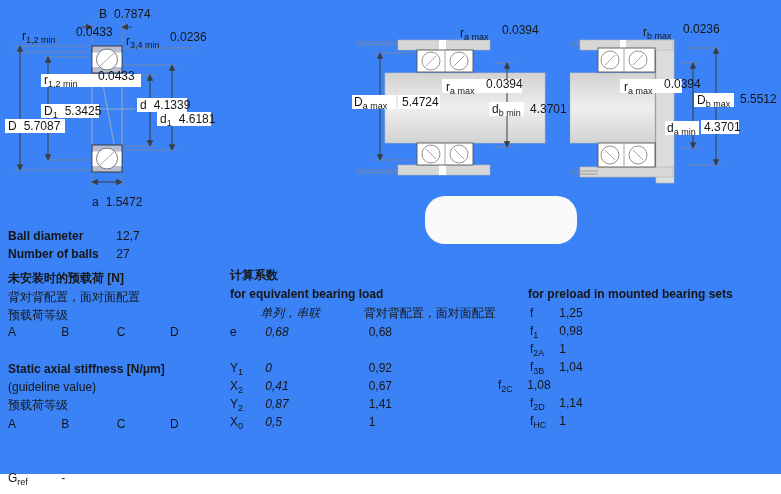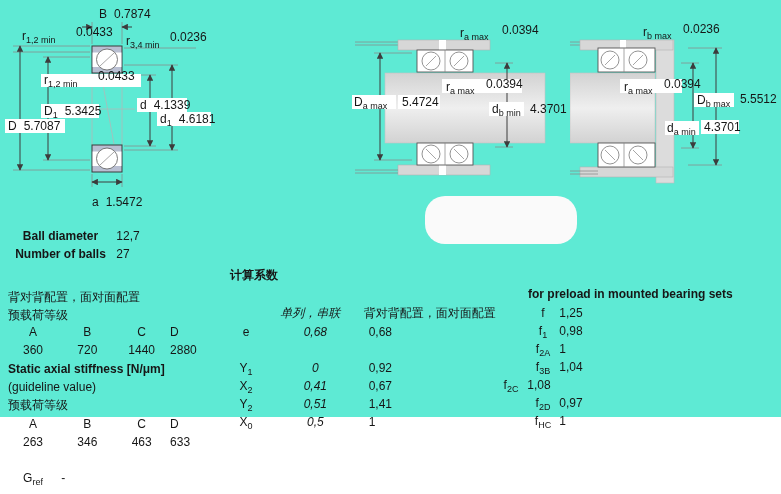--- a/index.html
+++ b/index.html
@@ -1,19 +1,19 @@
 <!DOCTYPE html>
 <html><head>
 <meta charset="utf-8">
 <style>
   * { margin:0; padding:0; box-sizing:border-box; }
   html,body { width:781px; height:494px; background:#ffffff; overflow:hidden;
     font-family:"Liberation Sans","DejaVu Sans",sans-serif; color:#161616; }
-  #page { position:relative; width:781px; height:417px; background:#5eead4; }
-  .row { position:absolute; white-space:nowrap; font-size:12px; height:18px; line-height:14px;text-align:center; }
+  #page { position:relative; width:781px; height:474px; background:#3b82f6; }
+  .row { position:absolute; white-space:nowrap; font-size:12px; height:18px; line-height:14px; }
   .b { font-weight:bold; }
   .cell { display:inline-block; vertical-align:top; }
   .w105 { width:105px; } .w50 { width:50px; } .w52 { width:52px; }
   .w32 { width:32px; } .w100 { width:100px;font-style:italic; } .w27 { width:27px; } .w26 { width:26px; }
   sub { font-size:9px; line-height:1; }
   svg text { font-family:"Liberation Sans","DejaVu Sans",sans-serif; font-size:12px; fill:#161616; }
   svg .sub { font-size:9px; }
   .dimline { stroke:#3c3c3c; stroke-width:1; }
   .tick { stroke:#8a8a8a; stroke-width:0.75; }
   .faint { stroke:#b5b5b5; stroke-width:0.75; }
@@ -234,57 +234,47 @@
 
   <div class="row" style="left:8px;top:229px">
     <span class="cell w105 b">Ball diameter</span>
     <span>12,7</span>
   </div>
   <div class="row" style="left:8px;top:247px">
     <span class="cell w105 b">Number of balls</span>
     <span>27</span>
   </div>
 
+  <div class="row b" style="left:8px;top:271px">未安装时的预载荷 [N]</div>
   <div class="row" style="left:8px;top:290px">背对背配置，面对面配置</div>
   <div class="row" style="left:8px;top:308px">预载荷等级</div>
   <div class="row" style="left:8px;top:325px">
     <span class="cell w50">A</span>
     <span class="cell w52">B</span>
     <span class="cell w50">C</span>
     <span class="cell">D</span>
-  </div>
-  <div class="row" style="left:8px;top:343px">
-    <span class="cell w50">360</span>
-    <span class="cell w52">720</span>
-    <span class="cell w50">1440</span>
-    <span class="cell">2880</span>
   </div>
 
   <div class="row" style="left:8px;top:380px">(guideline value)</div>
   <div class="row b" style="left:8px;top:362px">Static axial stiffness [N/μm]</div>
   <div class="row" style="left:8px;top:398px">预载荷等级</div>
   <div class="row" style="left:8px;top:417px">
     <span class="cell w50">A</span>
     <span class="cell w52">B</span>
     <span class="cell w50">C</span>
     <span class="cell">D</span>
   </div>
-  <div class="row" style="left:8px;top:435px">
-    <span class="cell w50">263</span>
-    <span class="cell w52">346</span>
-    <span class="cell w50">463</span>
-    <span class="cell">633</span>
-  </div>
 
   <div class="row" style="left:8px;top:471px">
     <span class="cell w50"><span>G</span><sub>ref</sub></span>
     <span>-</span>
   </div>
 
   <div class="row b" style="left:230px;top:268px">计算系数</div>
+  <div class="row b" style="left:230px;top:287px">for equivalent bearing load</div>
   <div class="row" style="left:230px;top:306px">
     <span class="cell w27"></span>
     <span class="cell w100">单列，串联</span>
     <span>背对背配置，面对面配置</span>
   </div>
   <div class="row" style="left:230px;top:325px">
     <span class="cell w32"><span>e</span><sub></sub></span>
     <span class="cell w100">0,68</span>
     <span>0,68</span>
   </div>
@@ -293,21 +283,21 @@
     <span class="cell w100">0</span>
     <span>0,92</span>
   </div>
   <div class="row" style="left:230px;top:379px">
     <span class="cell w32"><span>X</span><sub>2</sub></span>
     <span class="cell w100">0,41</span>
     <span>0,67</span>
   </div>
   <div class="row" style="left:230px;top:397px">
     <span class="cell w32"><span>Y</span><sub>2</sub></span>
-    <span class="cell w100">0,51</span>
+    <span class="cell w100">0,87</span>
     <span>1,41</span>
   </div>
   <div class="row" style="left:230px;top:415px">
     <span class="cell w32"><span>X</span><sub>0</sub></span>
     <span class="cell w100">0,5</span>
     <span>1</span>
   </div>
 
   <div class="row b" style="left:528px;top:287px">for preload in mounted bearing sets</div>
   <div class="row" style="left:530px;top:306px">
@@ -325,20 +315,20 @@
   <div class="row" style="left:530px;top:360px">
     <span class="cell w26"><span>f</span><sub>3B</sub></span>
     <span>1,04</span>
   </div>
   <div class="row" style="left:498px;top:378px">
     <span class="cell w26"><span>f</span><sub>2C</sub></span>
     <span>1,08</span>
   </div>
   <div class="row" style="left:530px;top:396px">
     <span class="cell w26"><span>f</span><sub>2D</sub></span>
-    <span>0,97</span>
+    <span>1,14</span>
   </div>
   <div class="row" style="left:530px;top:414px">
     <span class="cell w26"><span>f</span><sub>HC</sub></span>
     <span>1</span>
   </div>
 
 </div>
 
 </body></html>

